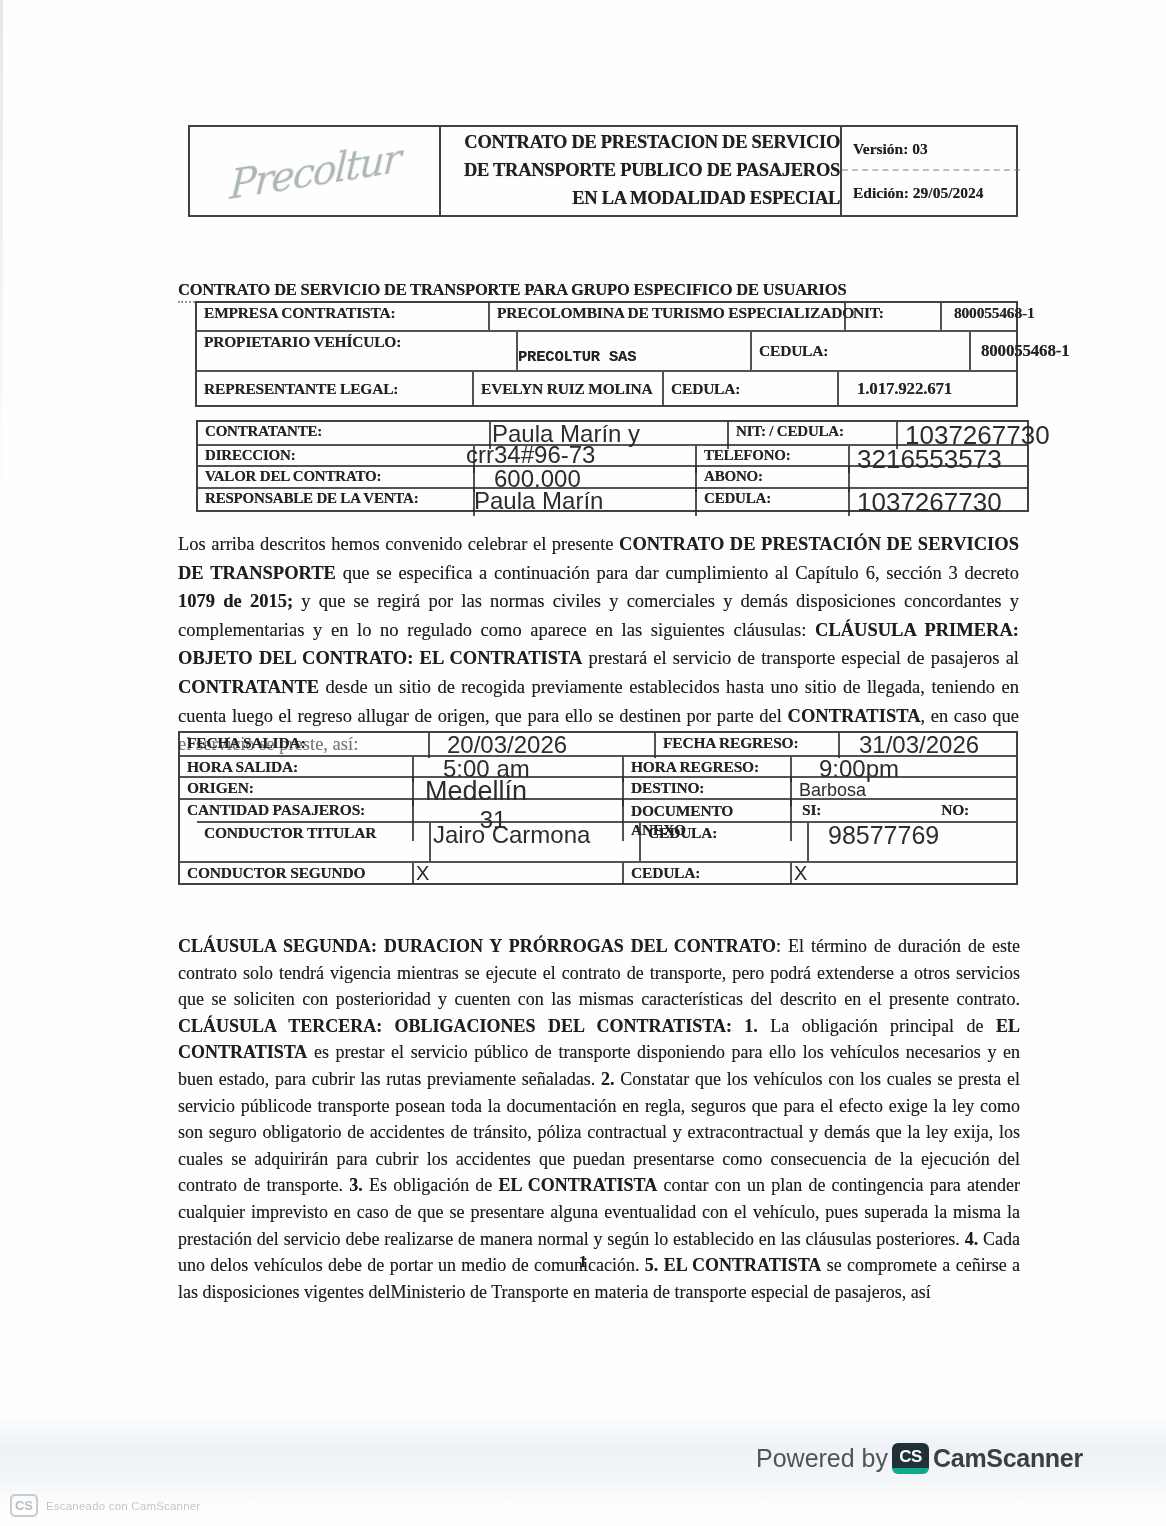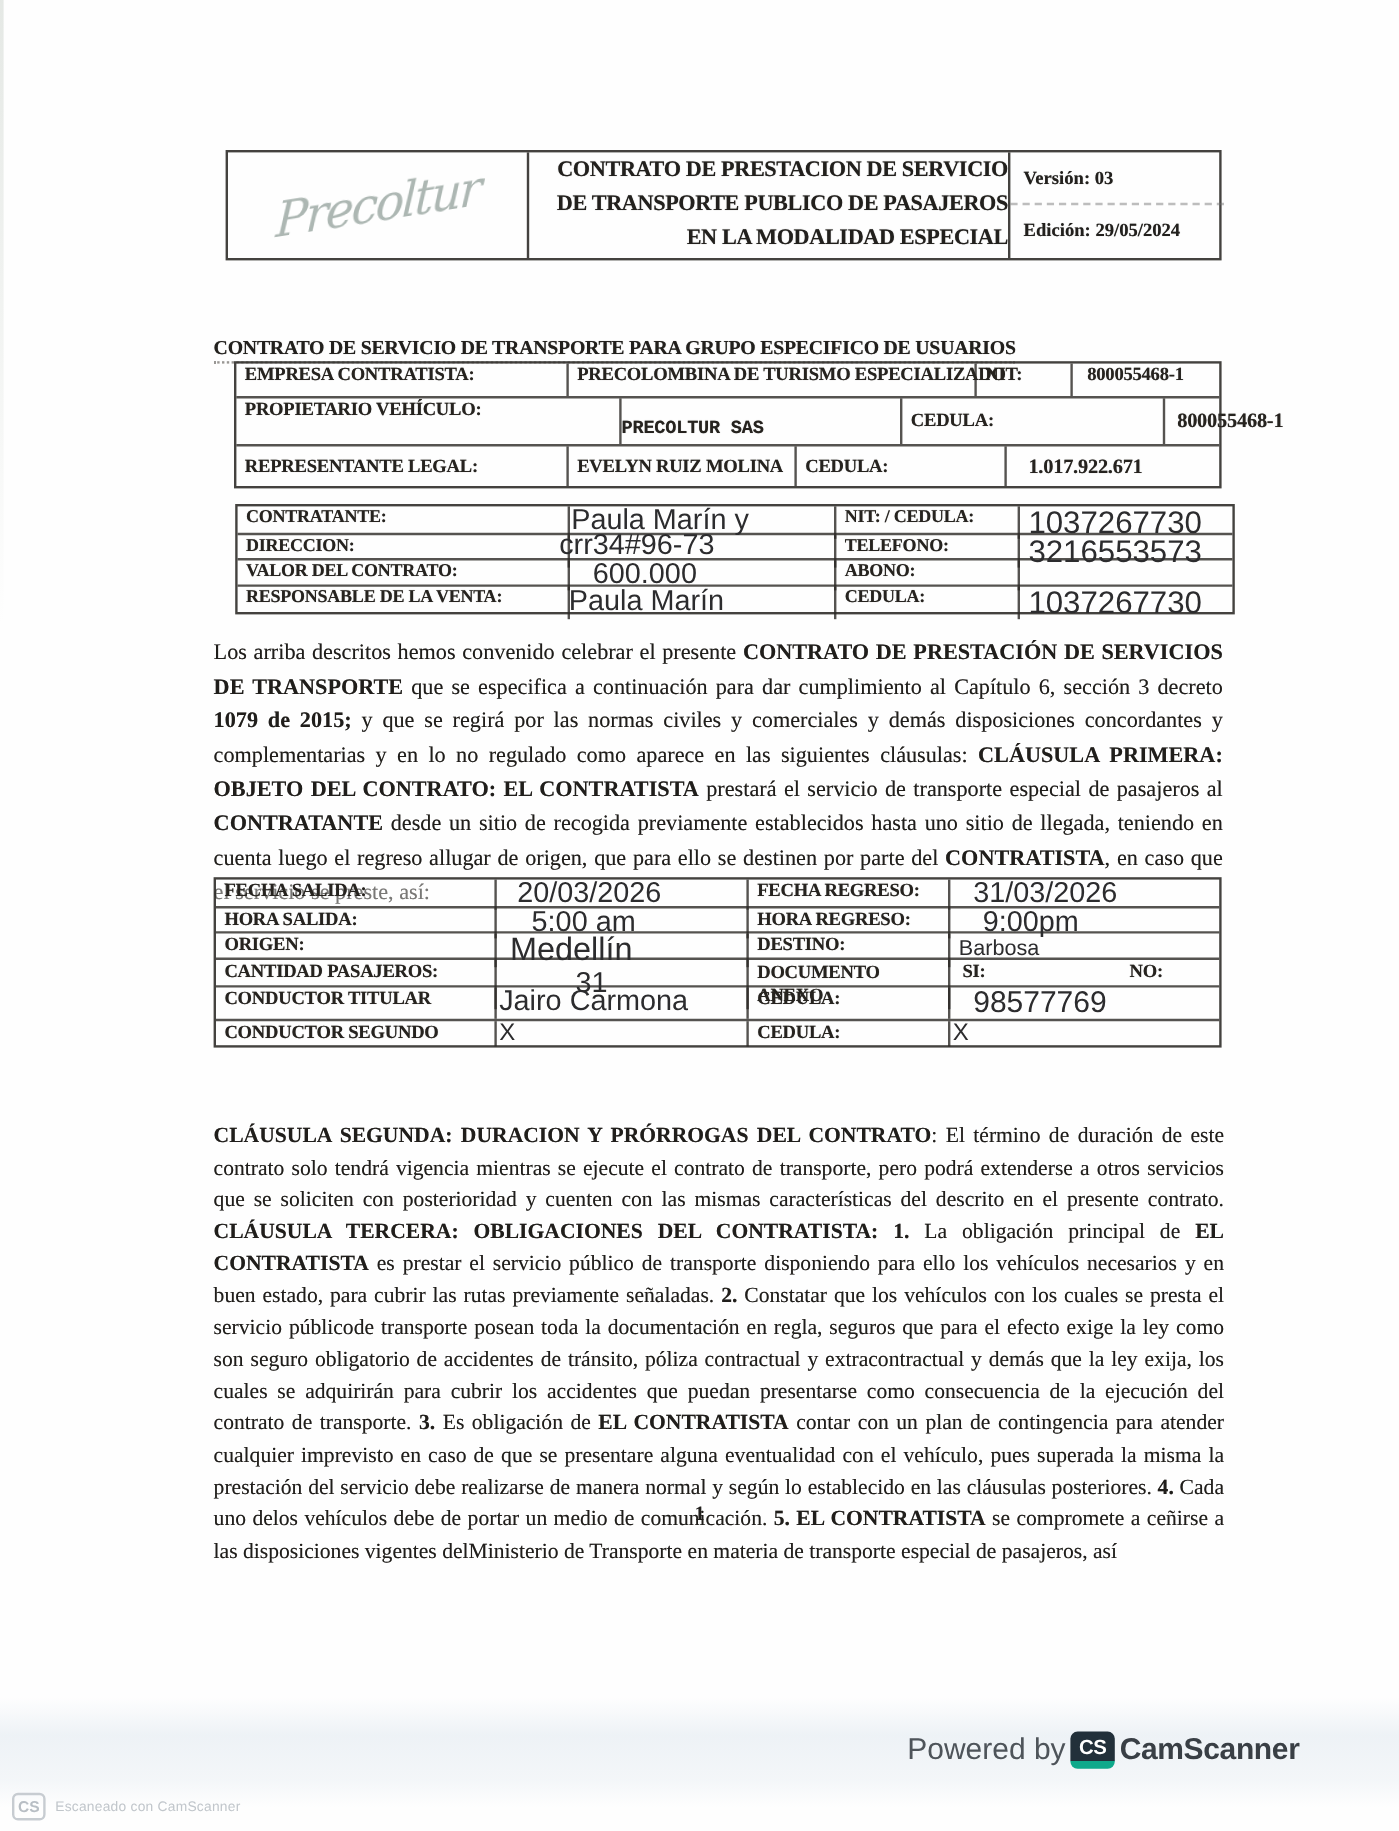--- a/index.html
+++ b/index.html
@@ -6,21 +6,21 @@
   body{width:1166px;height:1526px;background:#fff;}
   *{box-sizing:border-box;}
   .page{position:relative;width:1166px;height:1526px;background:#fefefe;
         font-family:"Liberation Serif",serif;color:#22201d;overflow:hidden;}
   .page-edge{position:absolute;left:0;top:0;width:3px;height:520px;
         background:linear-gradient(180deg,#d4dad4,rgba(212,218,212,0));opacity:.6;}
 
   
   .doc-table{position:absolute;border:2px solid rgba(42,40,36,.88);background:rgba(255,255,255,.4);}
   .trow{display:grid;border-top:2px solid rgba(42,40,36,.8);}
-  .trow:first-child{border-top:none;}
+  .trow:first-child{border-top:none;gap:16px;}
   .tcell{border-left:2px solid rgba(42,40,36,.8);padding:1px 7px;position:relative;overflow:visible;}
   .tcell:first-child{border-left:none;}
   .lbl{font-weight:bold;font-size:15.5px;letter-spacing:-0.2px;white-space:nowrap;
        color:#26231f;text-shadow:0 0 .6px rgba(30,28,24,.55);}
   .printed{font-weight:bold;font-size:15.5px;letter-spacing:-0.2px;white-space:nowrap;
        color:#26231f;text-shadow:0 0 .6px rgba(30,28,24,.55);}
   .vcenter{display:flex;align-items:center;}
   .vbottom{display:flex;align-items:flex-end;padding-bottom:4px;}
   .ins{font-family:"Liberation Sans",sans-serif;color:#2c2c2e;font-size:24px;line-height:1;
        white-space:nowrap;display:block;position:relative;z-index:2;margin-top:-1px;}
@@ -203,21 +203,21 @@
         </div>
       <div class="tcell lbl" style="white-space:normal;line-height:1.25;">
         <div>DOCUMENTO</div>
         <div>ANEXO</div>
       </div>
       <div class="tcell lbl" style="display:flex;gap:120px;padding-left:10px;">
         <span>SI:</span>
         <span>NO:</span>
       </div>
     </div>
-    <div class="trow" style="grid-template-columns:232px 210px 168px auto;height:28px;">
+    <div class="trow" style="grid-template-columns:232px 210px 168px auto;height:40px;margin-left:17px;">
       <div class="tcell lbl">CONDUCTOR TITULAR</div>
       <div class="tcell">
           <span class="ins" style="margin-left:-5px;">Jairo Carmona</span>
         </div>
       <div class="tcell lbl">CEDULA:</div>
       <div class="tcell">
           <span class="ins" style="padding-left:12px;font-size:25px;">98577769</span>
         </div>
     </div>
     <div class="trow" style="grid-template-columns:232px 210px 168px auto;height:22px;">

